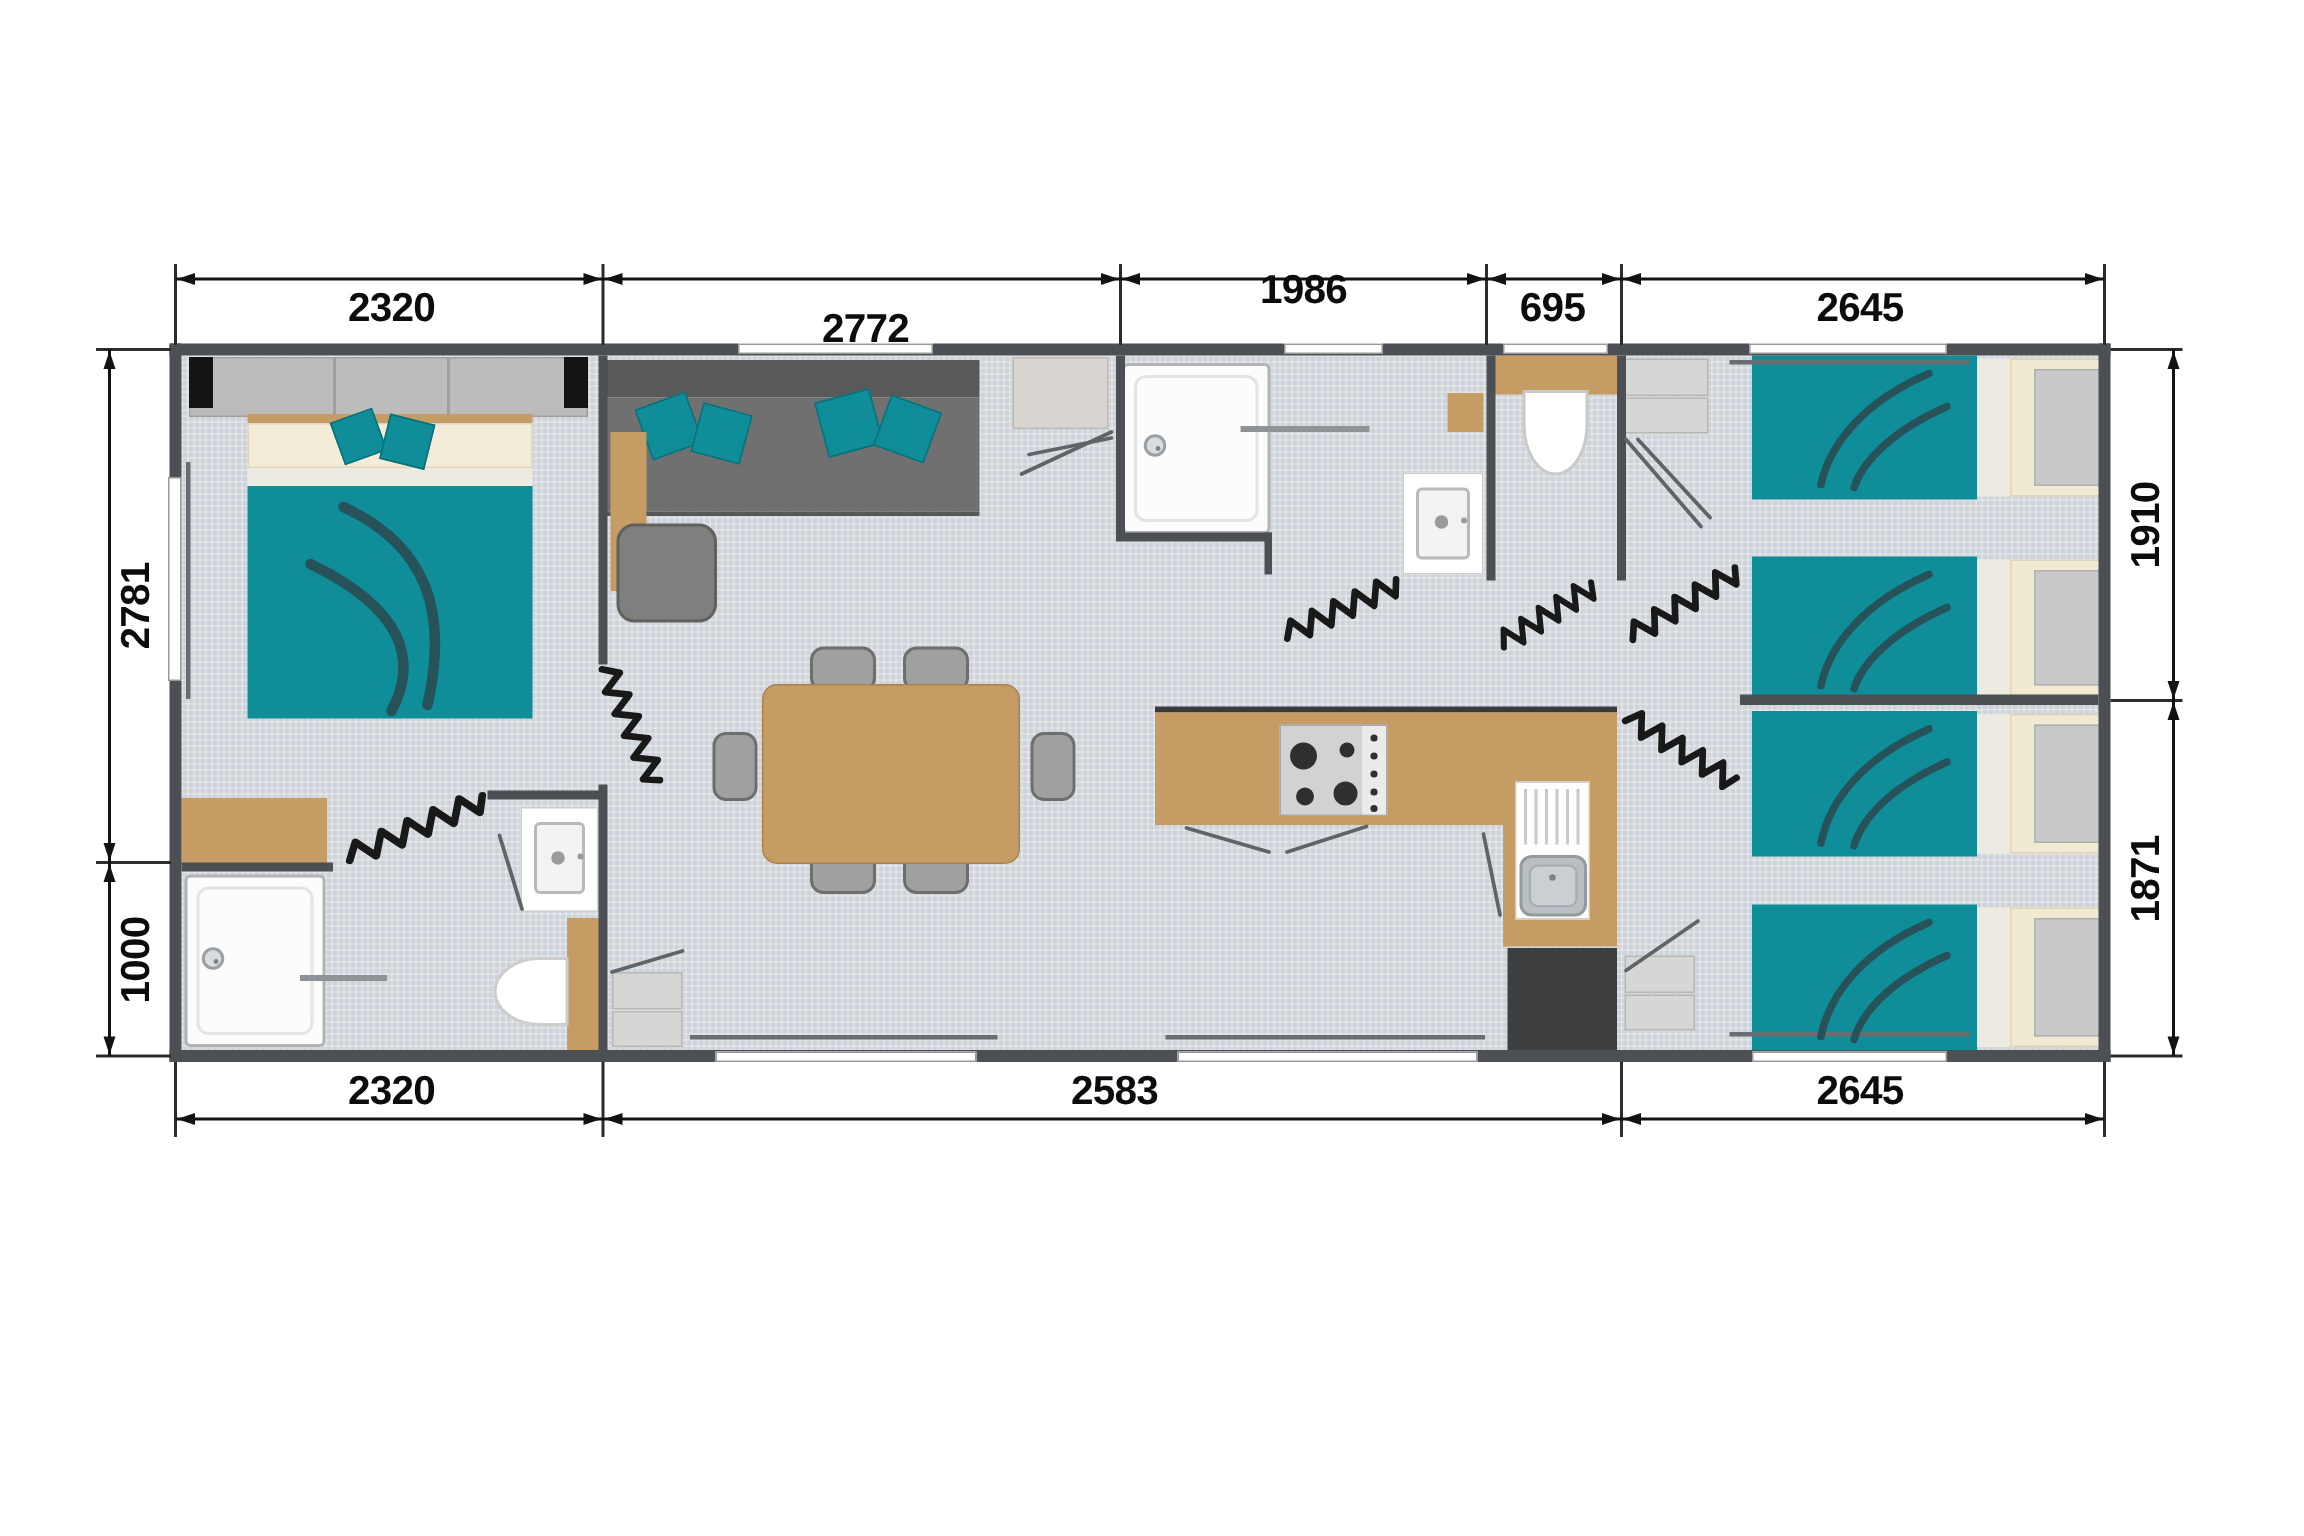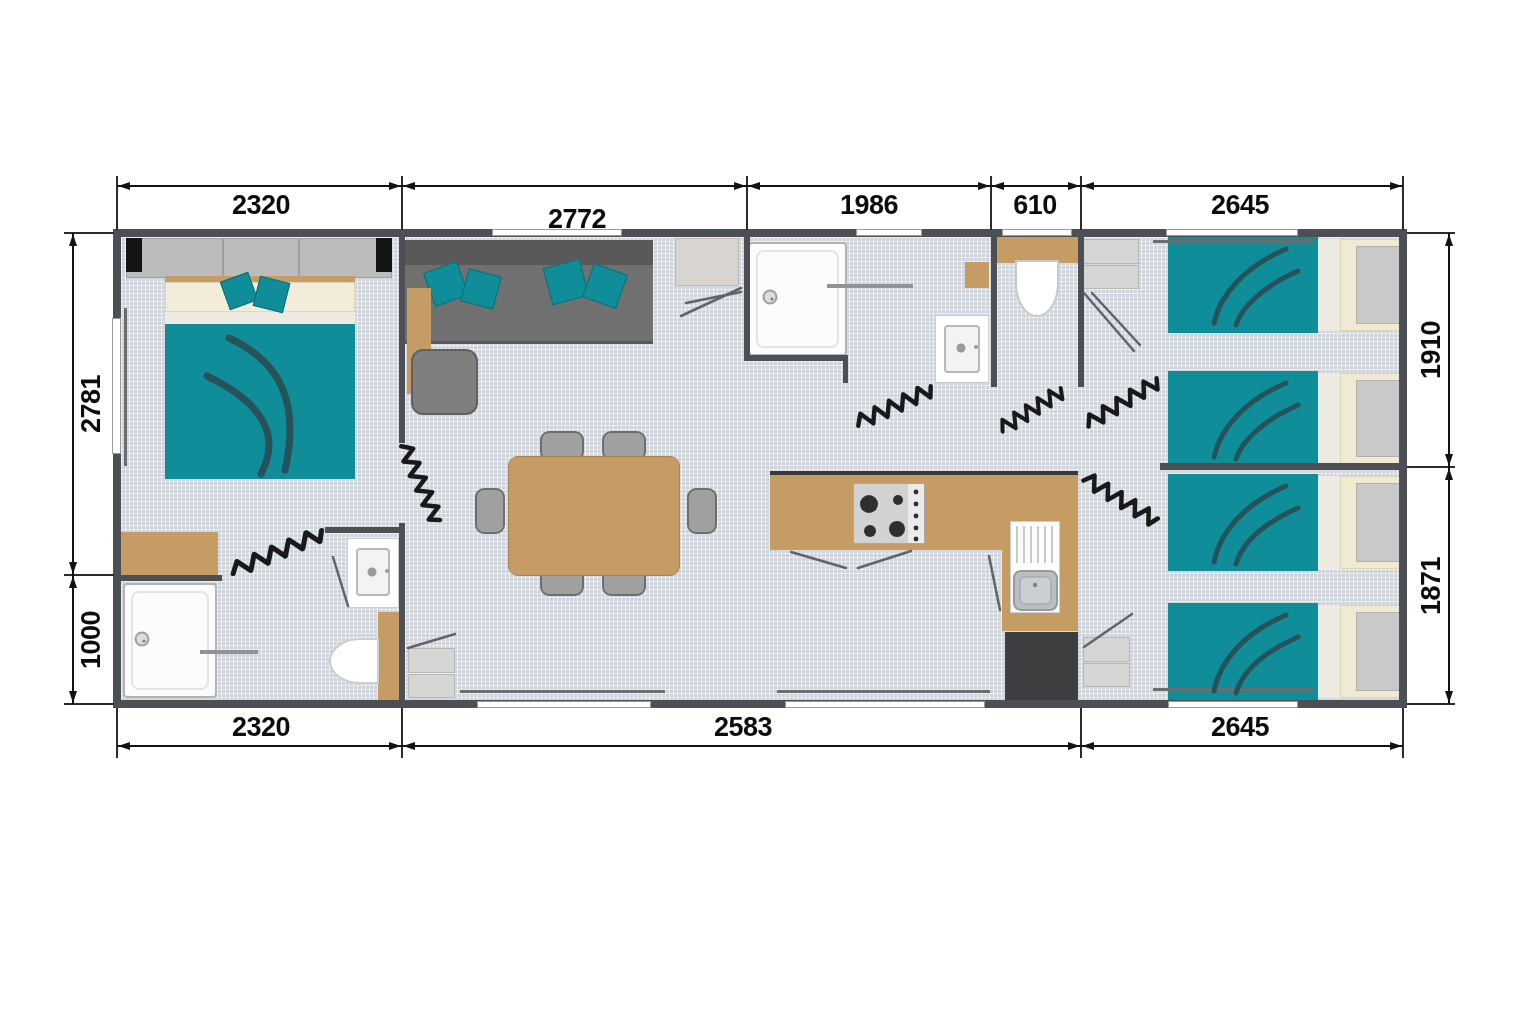--- a/index.html
+++ b/index.html
@@ -330,22 +330,22 @@
   <div class="arr u" style="left:69px;top:576px;"></div>
     <div class="arr d" style="left:69px;top:691px;"></div>
 
   <div class="arr u" style="left:1445px;top:234px;"></div>
     <div class="arr d" style="left:1445px;top:454px;"></div>
   <div class="arr u" style="left:1445px;top:468px;"></div>
     <div class="arr d" style="left:1445px;top:691px;"></div>
 
   <div class="dimlabel" style="left:261px;top:192px;">2320</div>
   <div class="dimlabel" style="left:577px;top:192px;margin-top:14px;">2772</div>
-  <div class="dimlabel" style="left:869px;top:192px;">1986</div>
-  <div class="dimlabel" style="left:1035px;top:192px;">610</div>
+  <div class="dimlabel" style="left:869px;top:180px;">1986</div>
+  <div class="dimlabel" style="left:1035px;top:192px;">695</div>
   <div class="dimlabel" style="left:1240px;top:192px;">2645</div>
   <div class="dimlabel" style="left:261px;top:714px;">2320</div>
   <div class="dimlabel" style="left:743px;top:714px;">2583</div>
   <div class="dimlabel" style="left:1240px;top:714px;">2645</div>
   <div class="dimlabel vert" style="left:91px;top:404px;">2781</div>
   <div class="dimlabel vert" style="left:91px;top:640px;">1000</div>
   <div class="dimlabel vert" style="left:1431px;top:350px;">1910</div>
   <div class="dimlabel vert" style="left:1431px;top:586px;">1871</div>
 
 </div>

